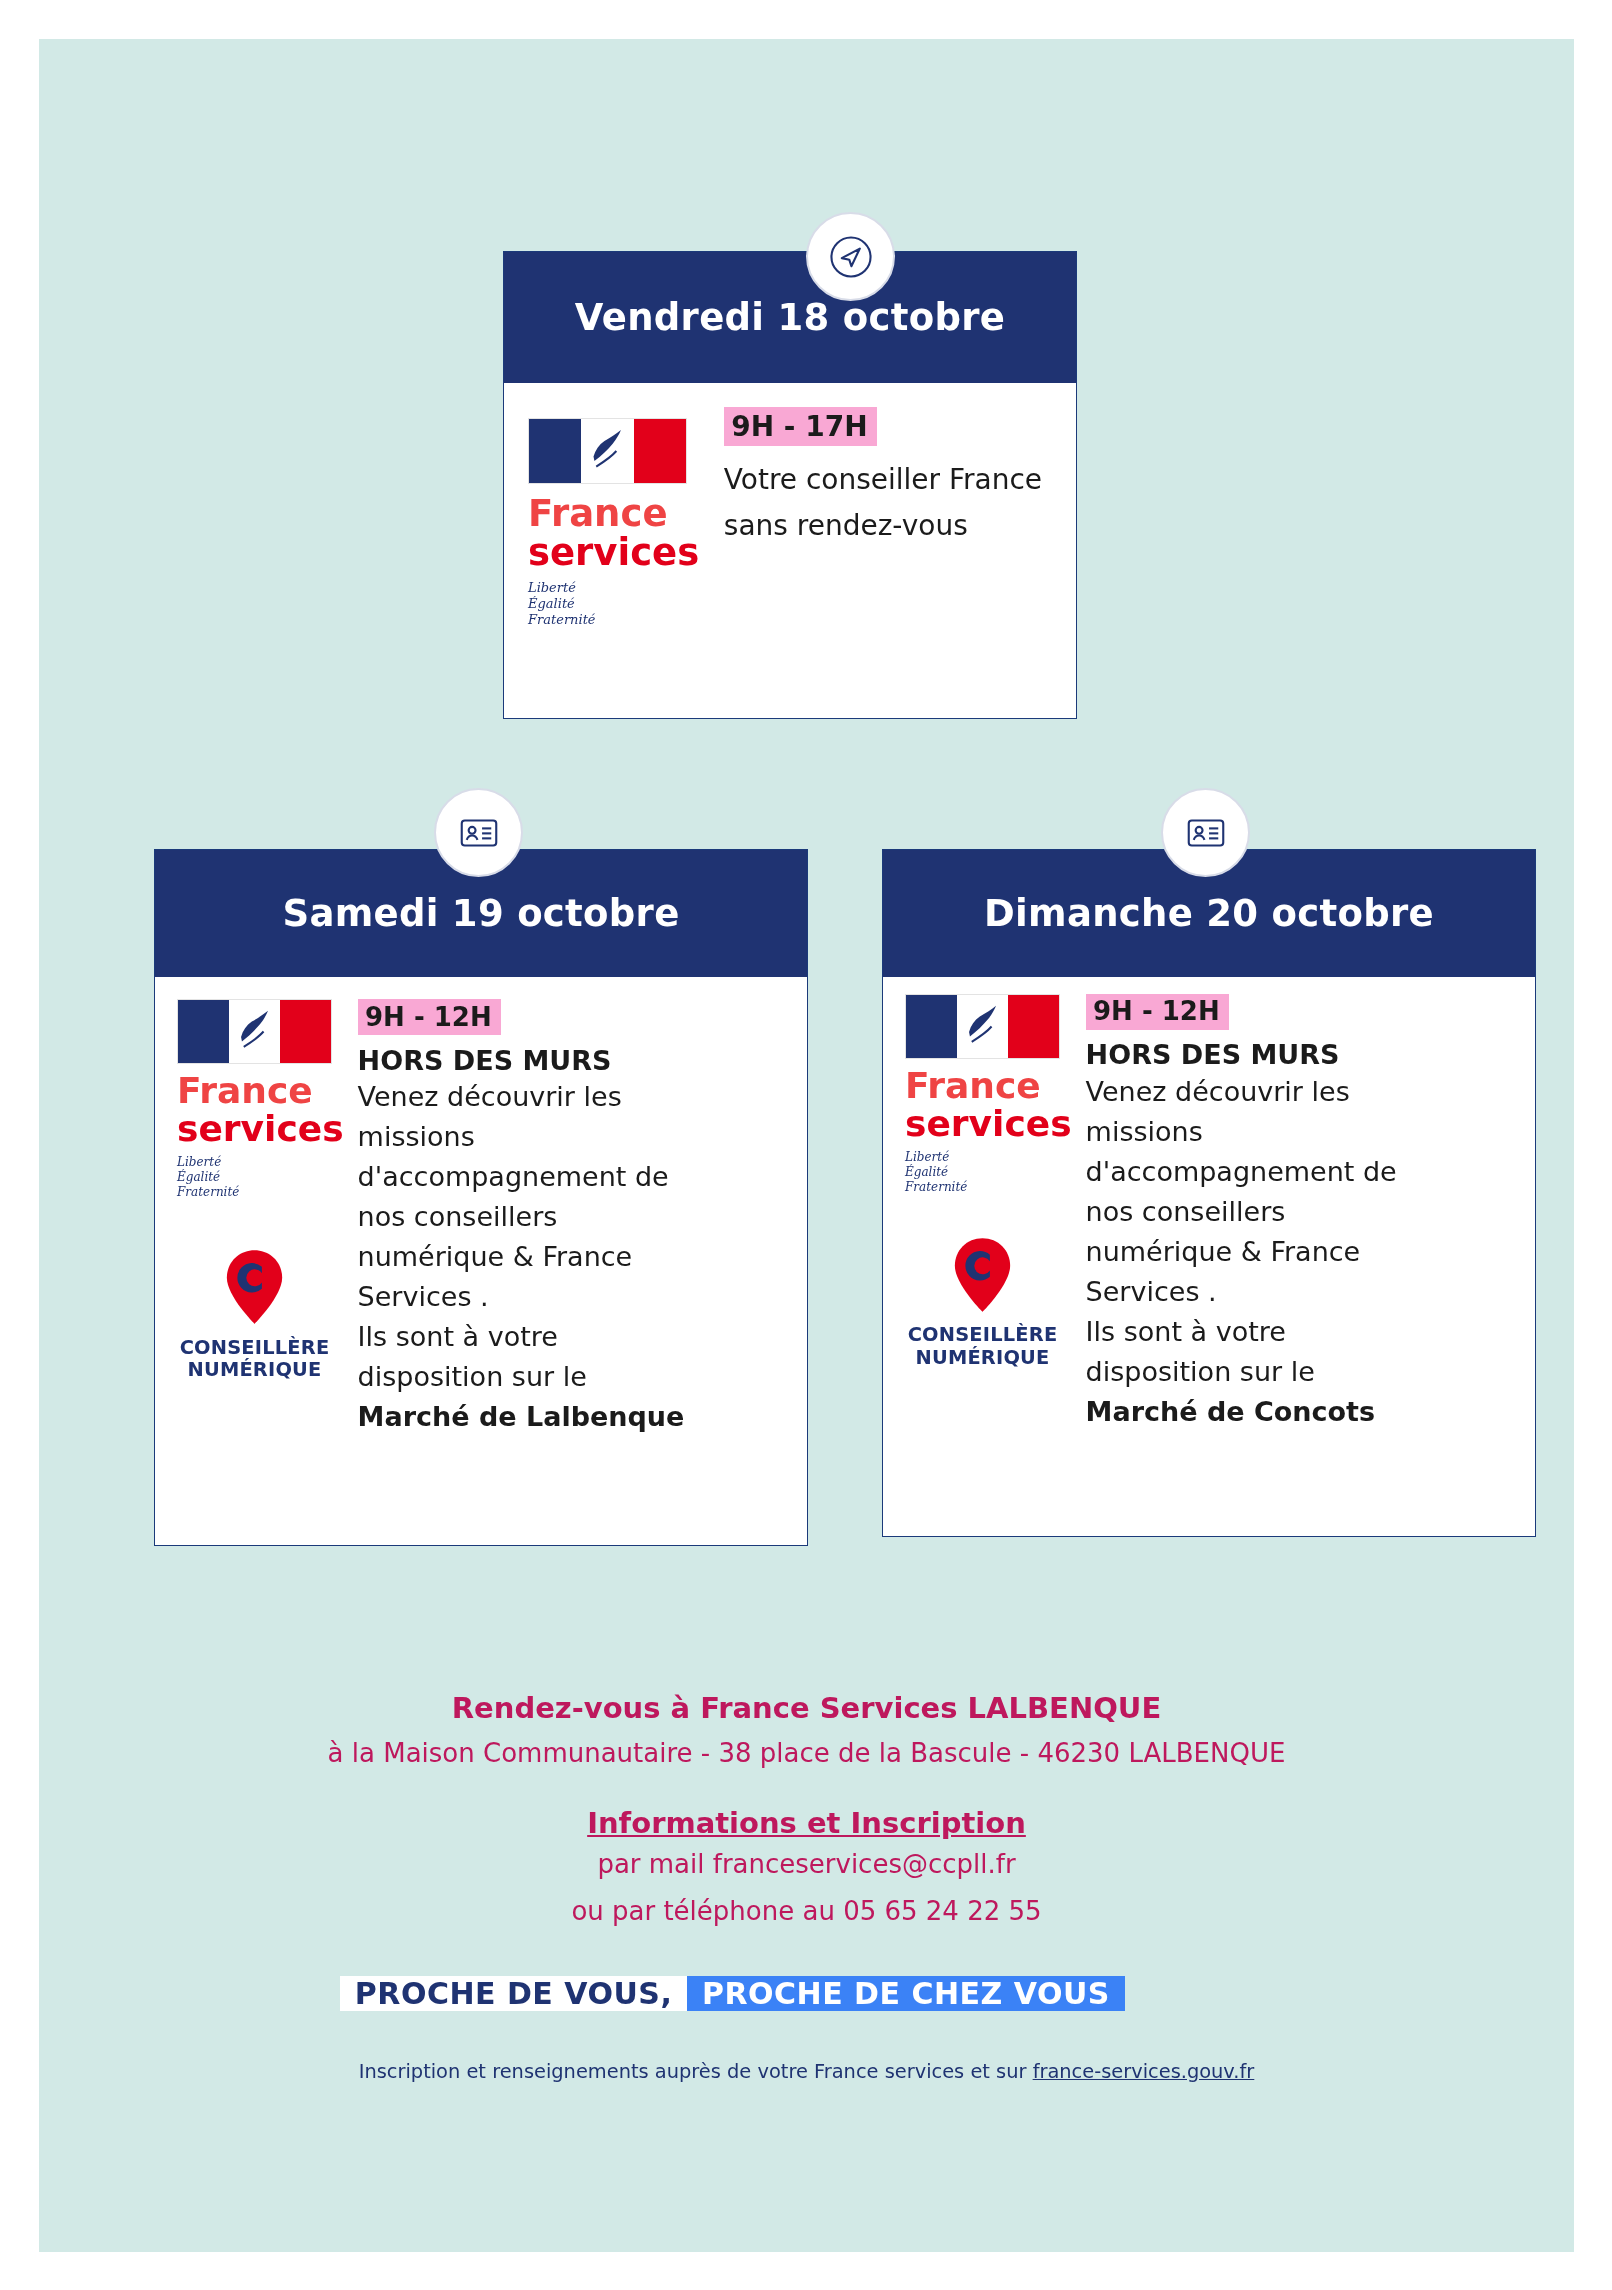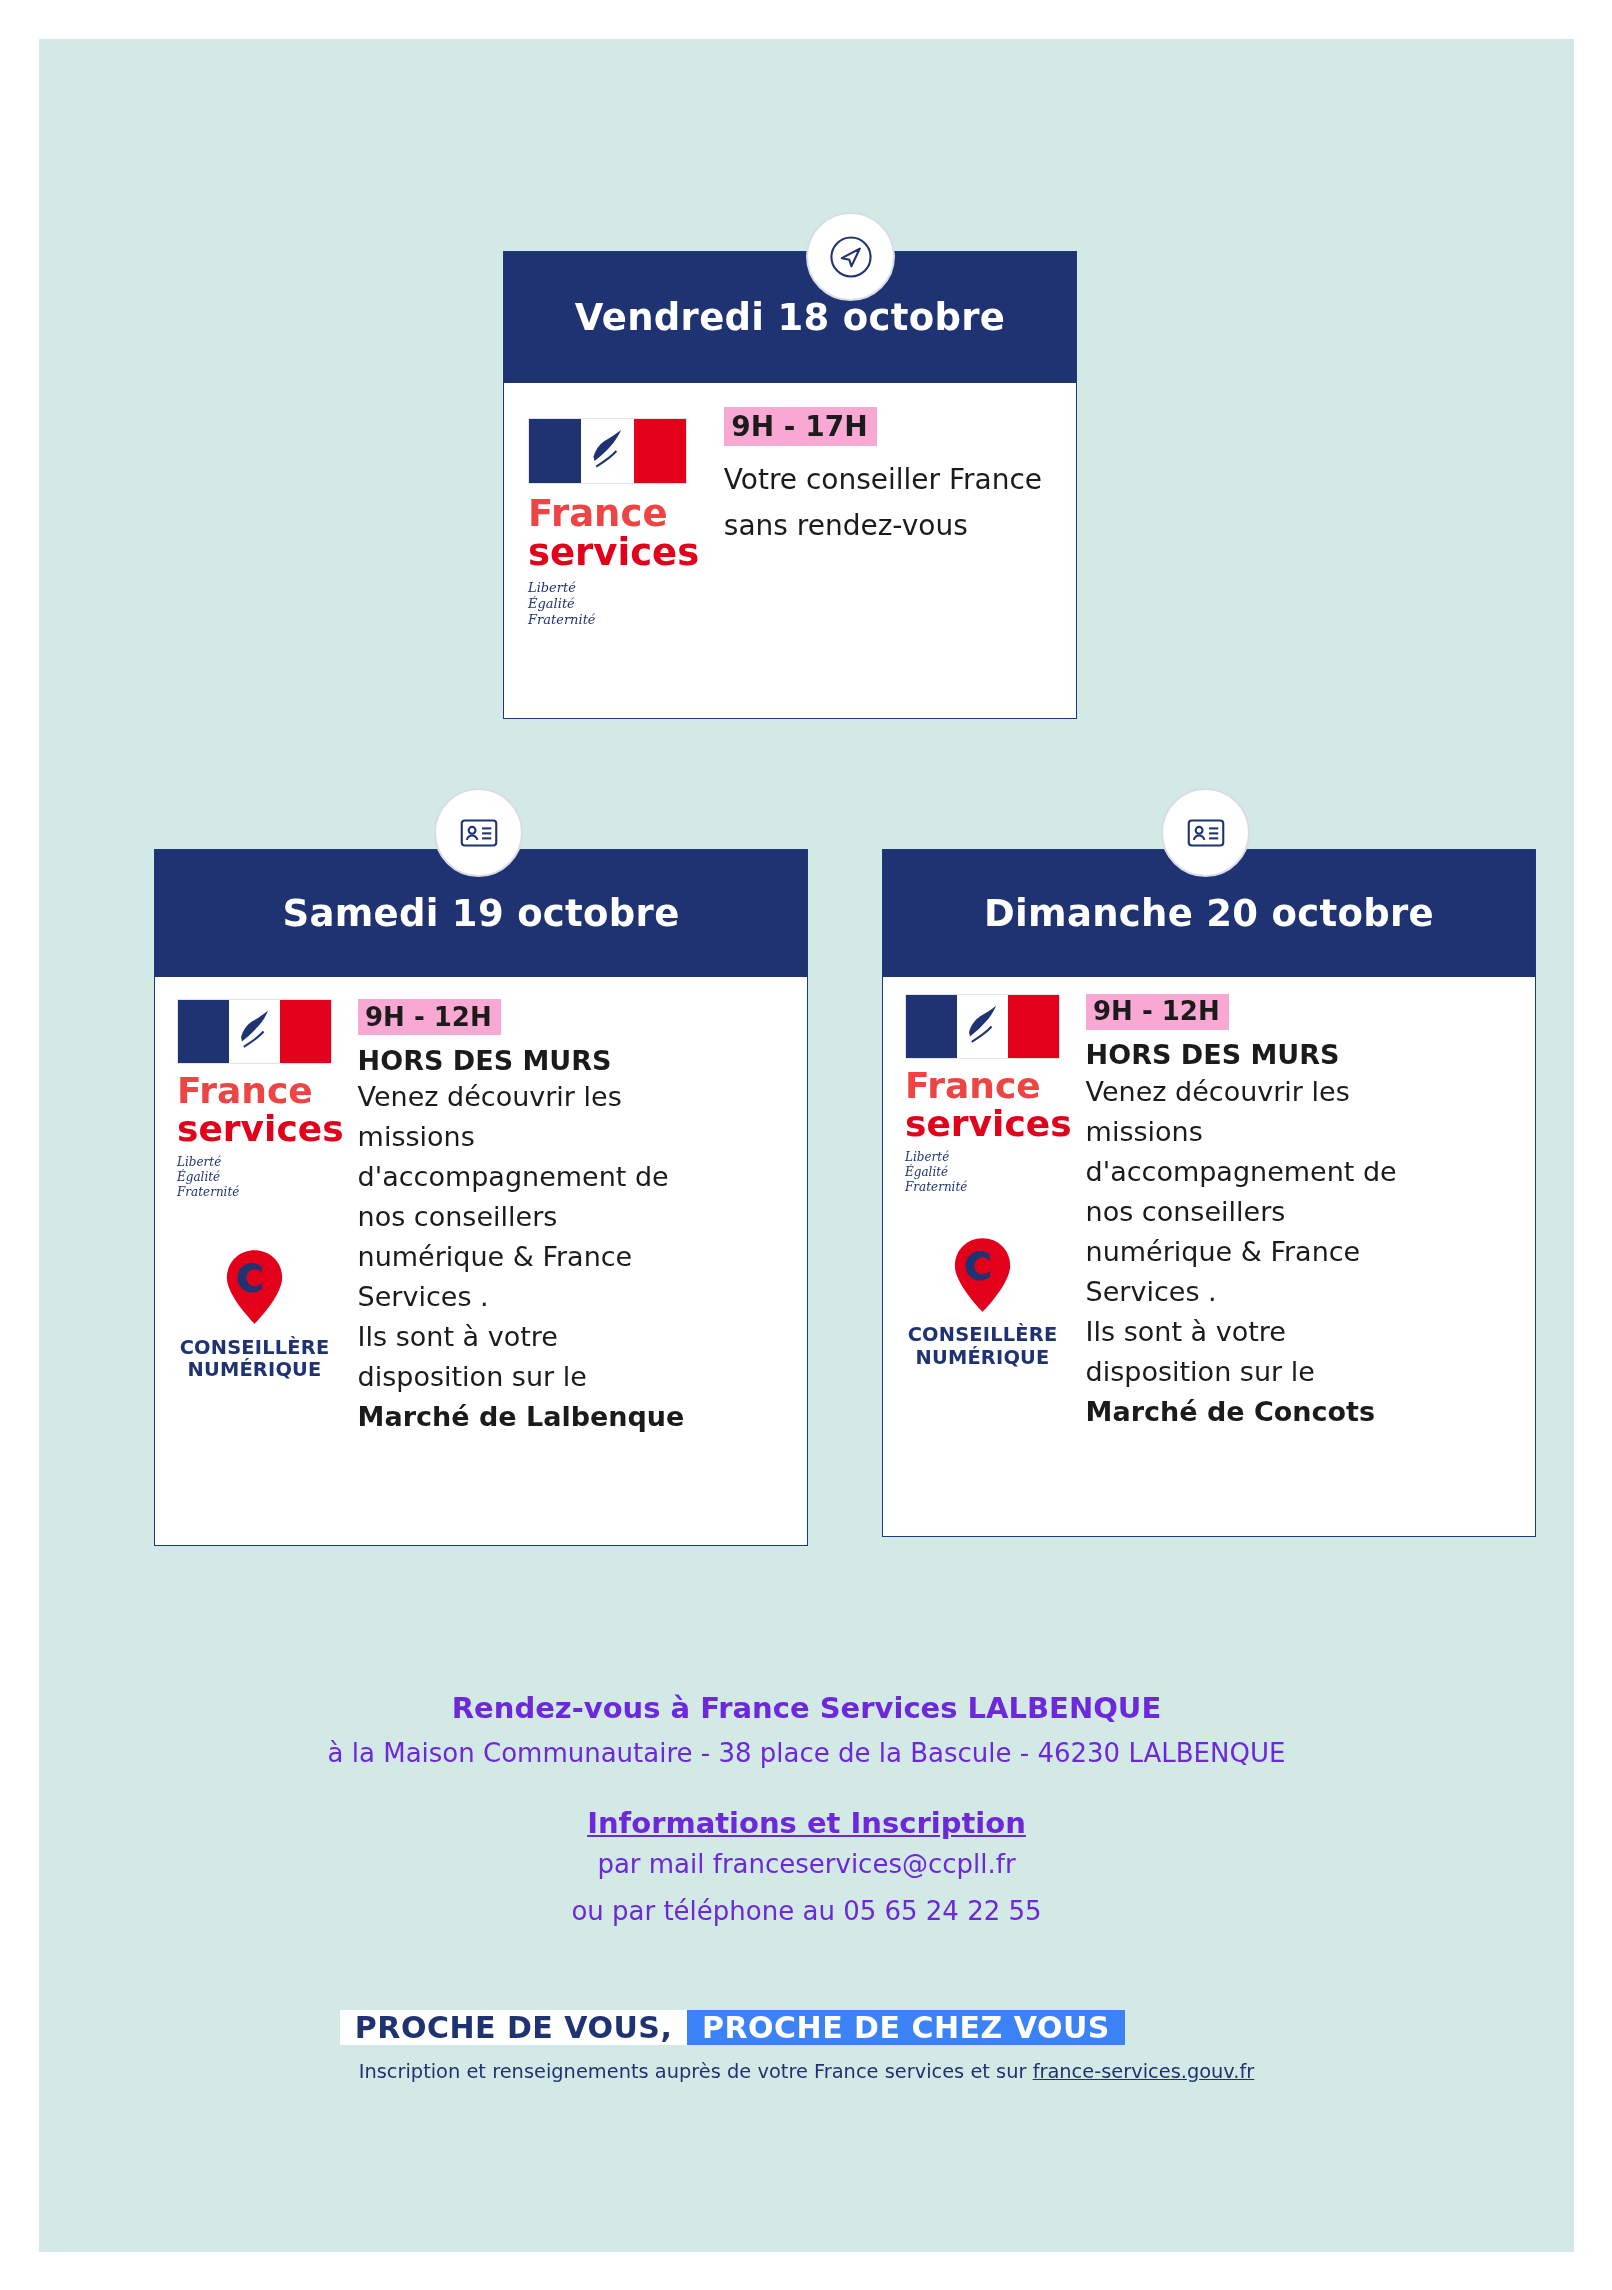--- a/index.html
+++ b/index.html
@@ -114,35 +114,34 @@
     color: #1b1b1b;
   }
   .body-text .strong { font-weight: bold; }
 
   
   .footer {
     position: absolute;
     left: 0;
     width: 100%;
     text-align: center;
-    color: #6d28d9;
+    color: #be185d;
   }
   .f-title {
     font-weight: bold;
     font-size: 29px;
   }
   .f-line {
     font-size: 26px;
   }
 
   .proche {
     position: absolute;
     display: flex;
-    align-items: flex-start;
-    margin-top: 44px;
+    align-items: center;
   }
   .proche .p1 {
     background: #ffffff;
     color: #1f3372;
     font-weight: bold;
     display: flex;
     align-items: center;
     padding: 0 14.8px;
     letter-spacing: 0.5px;
   }

